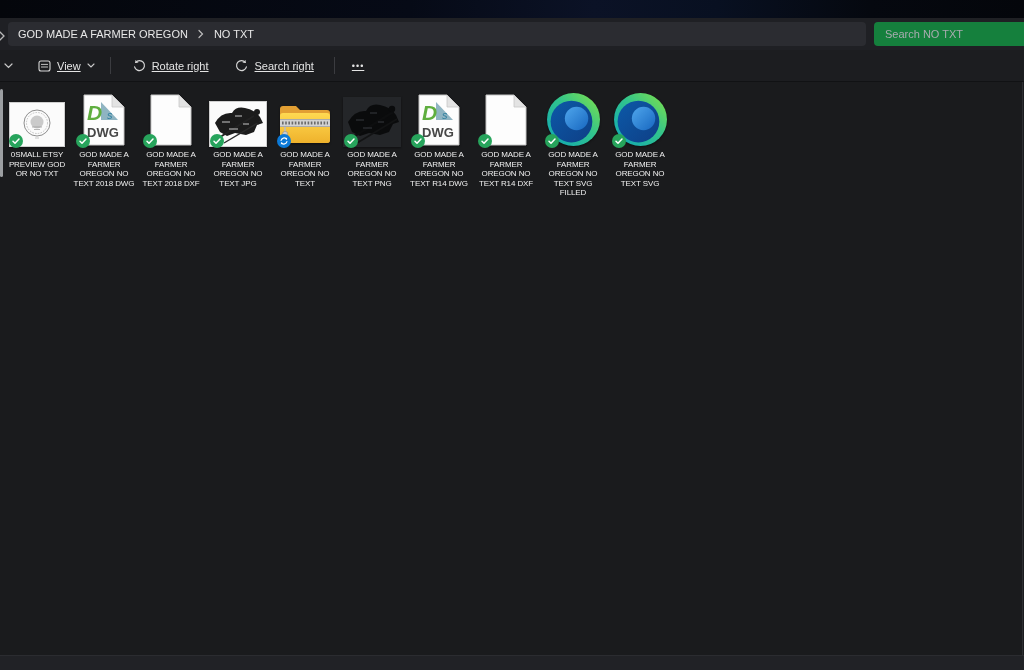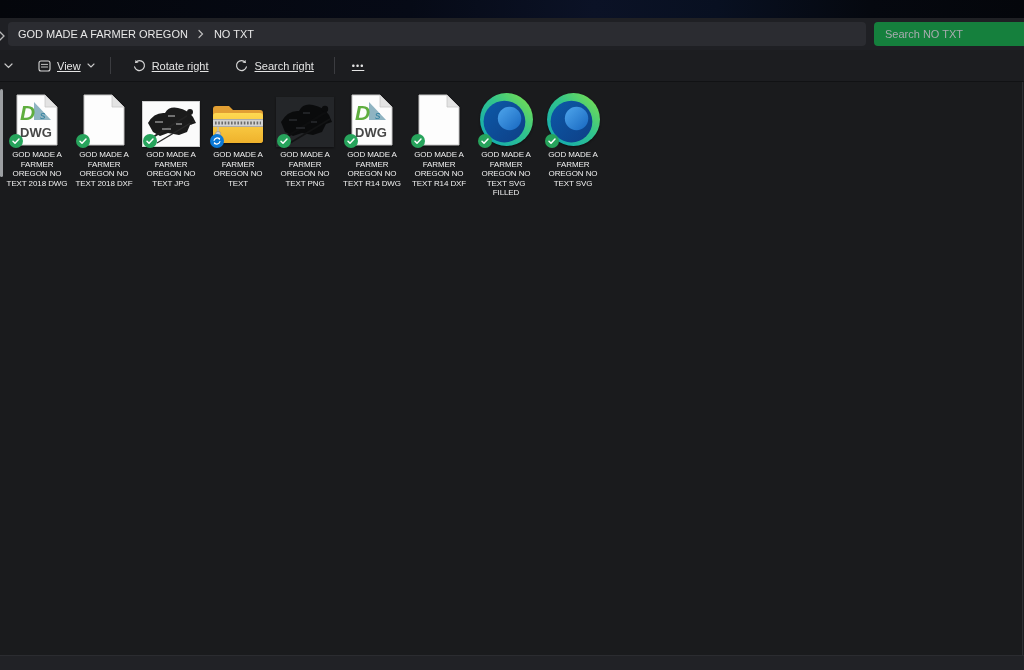--- a/index.html
+++ b/index.html
@@ -131,20 +131,41 @@
   <div class="tb-btn tb-more">
     <span>•••</span>
   </div>
 </div>
 
 <div class="content">
   <div class="left-scrollbar"></div>
 
   <div class="file-grid">
 
+    <div class="file-item">
+      <div class="icon-box">
+        <svg class="main" width="56" height="45" viewBox="0 0 56 45">
+          <rect x="0.5" y="0.5" width="55" height="44" fill="#fbfbfb" stroke="#cfcfcf"></rect>
+          <circle cx="28" cy="21" r="13" fill="none" stroke="#8f8f8f" stroke-width="1"></circle>
+          <circle cx="28" cy="21" r="10.5" fill="none" stroke="#adadad" stroke-width="0.7" stroke-dasharray="1.6 1.2"></circle>
+          <circle cx="28" cy="20" r="6.5" fill="#9a9a9a" opacity="0.5"></circle>
+          <path d="M23 25h10M25 27.5h6" stroke="#9a9a9a" stroke-width="0.7"></path>
+          <path d="M26 36h4" stroke="#bbbbbb" stroke-width="0.8"></path>
+        </svg>
+        <span class="badge">
+          <svg width="14" height="14" viewBox="0 0 14 14">
+              <circle cx="7" cy="7" r="7" fill="#27a45c"></circle>
+              <path d="M4 7.3l2 2L10 5" stroke="#fff" stroke-width="1.5" fill="none" stroke-linecap="round" stroke-linejoin="round"></path>
+            </svg>
+        </span>
+      </div>
+      <div class="file-label">0SMALL ETSY
+PREVIEW GOD
+OR NO TXT</div>
+    </div>
 
     <div class="file-item">
       <div class="icon-box">
         <svg class="main" width="44" height="54" viewBox="0 0 44 54">
           <path d="M2 2h28l12 12v38H2z" fill="#fdfdfd" stroke="#c6c6c6"></path>
           <path d="M30 2l12 12H30z" fill="#e3e3e3" stroke="#c6c6c6" stroke-width="0.8"></path>
           <polygon points="19,9 36,27 19,27" fill="#8fb4c2"></polygon>
           <text x="5" y="27" font-size="21" font-weight="bold" font-style="italic" fill="#5fae3f">D</text>
           <text x="25" y="26" font-size="11" font-style="italic" fill="#2e7f9e">s</text>
           <text x="5" y="44" font-size="13" font-weight="bold" fill="#474747">DWG</text>

